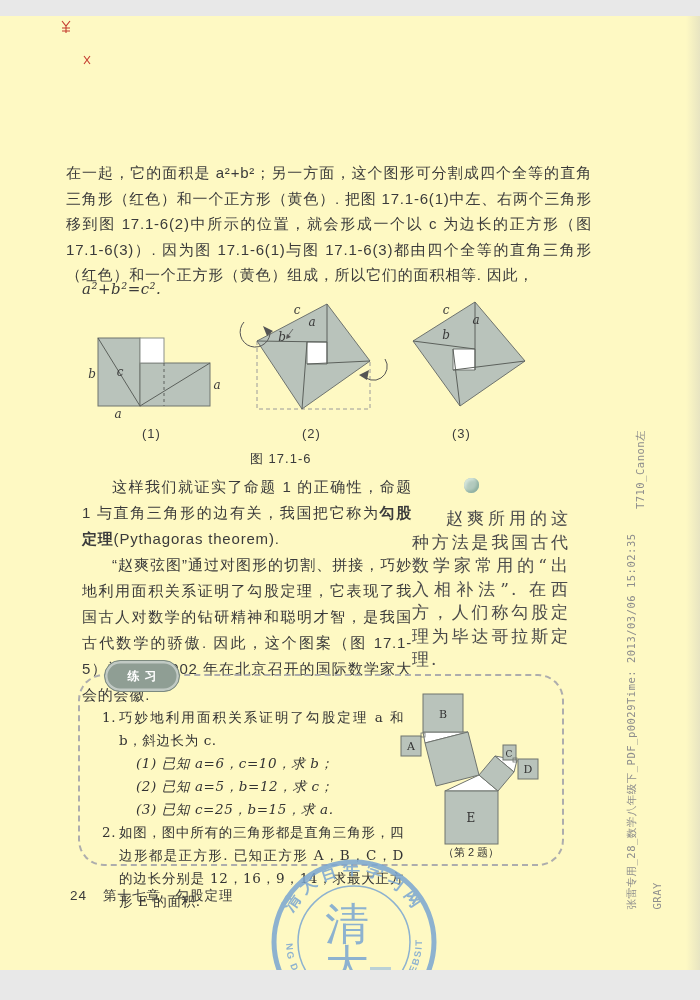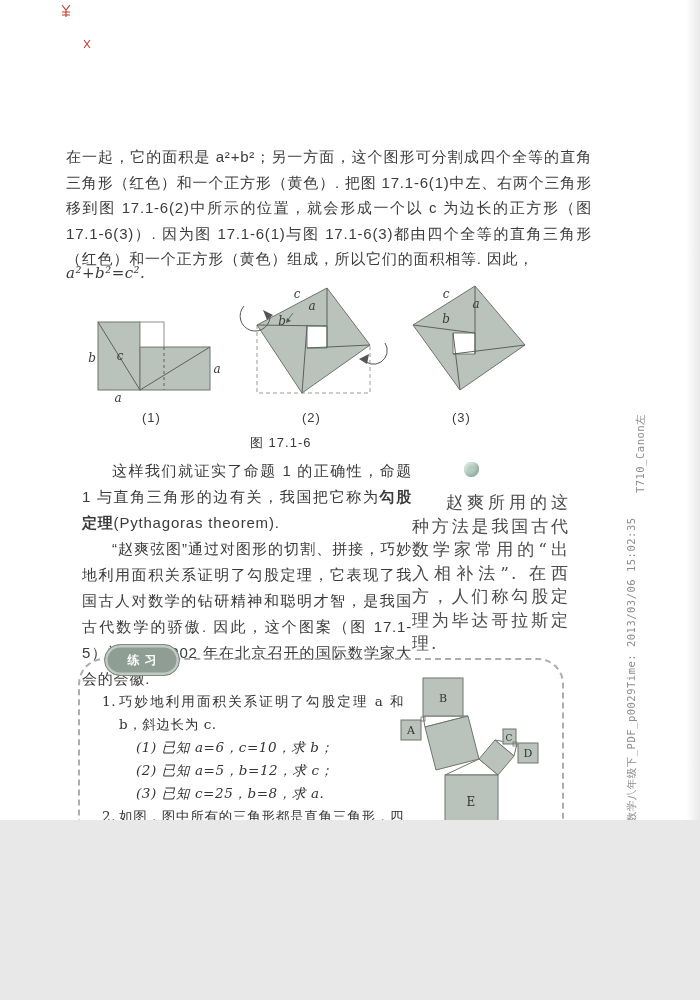--- a/index.html
+++ b/index.html
@@ -1,27 +1,27 @@
 <!DOCTYPE html>
 <html><head>
 <meta charset="utf-8">
 <style>
   html,body{margin:0;padding:0;background:#e8e8e8;}
   .page{
-    position:relative;width:700px;height:820px;background:#ffffff;overflow:hidden;
+    position:relative;width:700px;height:954px;background:#fef9c3;overflow:hidden;
     font-family:"Liberation Sans","DejaVu Sans",sans-serif;color:#3b3b3b;
-    margin:0 auto;
+    margin:16px auto;
   }
   
   .para1{
     position:absolute;left:66px;top:144px;width:526px;
     font-size:15px;line-height:25.5px;letter-spacing:.8px;text-align:justify;
   }
   .equation{
-    position:absolute;left:66px;top:264px;font-size:15px;letter-spacing:.5px;
+    position:absolute;left:82px;top:264px;font-size:15px;letter-spacing:.5px;
   }
   .math{font-family:"DejaVu Serif",serif;font-style:italic;}
   .col-left{
     position:absolute;left:82px;top:458px;width:330px;
     font-size:15px;line-height:26px;letter-spacing:.8px;text-align:justify;
   }
   .col-left p{margin:0;text-indent:2em;}
   .bold-term{font-weight:bold;}
   
   .sidebar{
@@ -161,21 +161,21 @@
   </div>
 
   <div class="practice-box">
     <div class="practice-pill">练习</div>
     <div class="practice-text">
       <div class="p-item">
         <span class="p-num">1.</span>
         <span>巧妙地利用面积关系证明了勾股定理 a 和 b，斜边长为 c.</span>
         <div class="p-sub">(1) 已知 a=6，c=10，求 b；</div>
         <div class="p-sub">(2) 已知 a=5，b=12，求 c；</div>
-        <div class="p-sub">(3) 已知 c=25，b=8，求 a.</div>
+        <div class="p-sub">(3) 已知 c=25，b=15，求 a.</div>
       </div>
       <div class="p-item">
         <span class="p-num">2.</span>
         <span>如图，图中所有的三角形都是直角三角形，四边形都是正方形. 已知正方形 A，B，C，D 的边长分别是 12，16，9，14，求最大正方形 E 的面积.</span>
       </div>
     </div>
   </div>
 
   <svg style="left:398px;top:663px;" width="152" height="185" viewBox="0 0 152 185">
 

